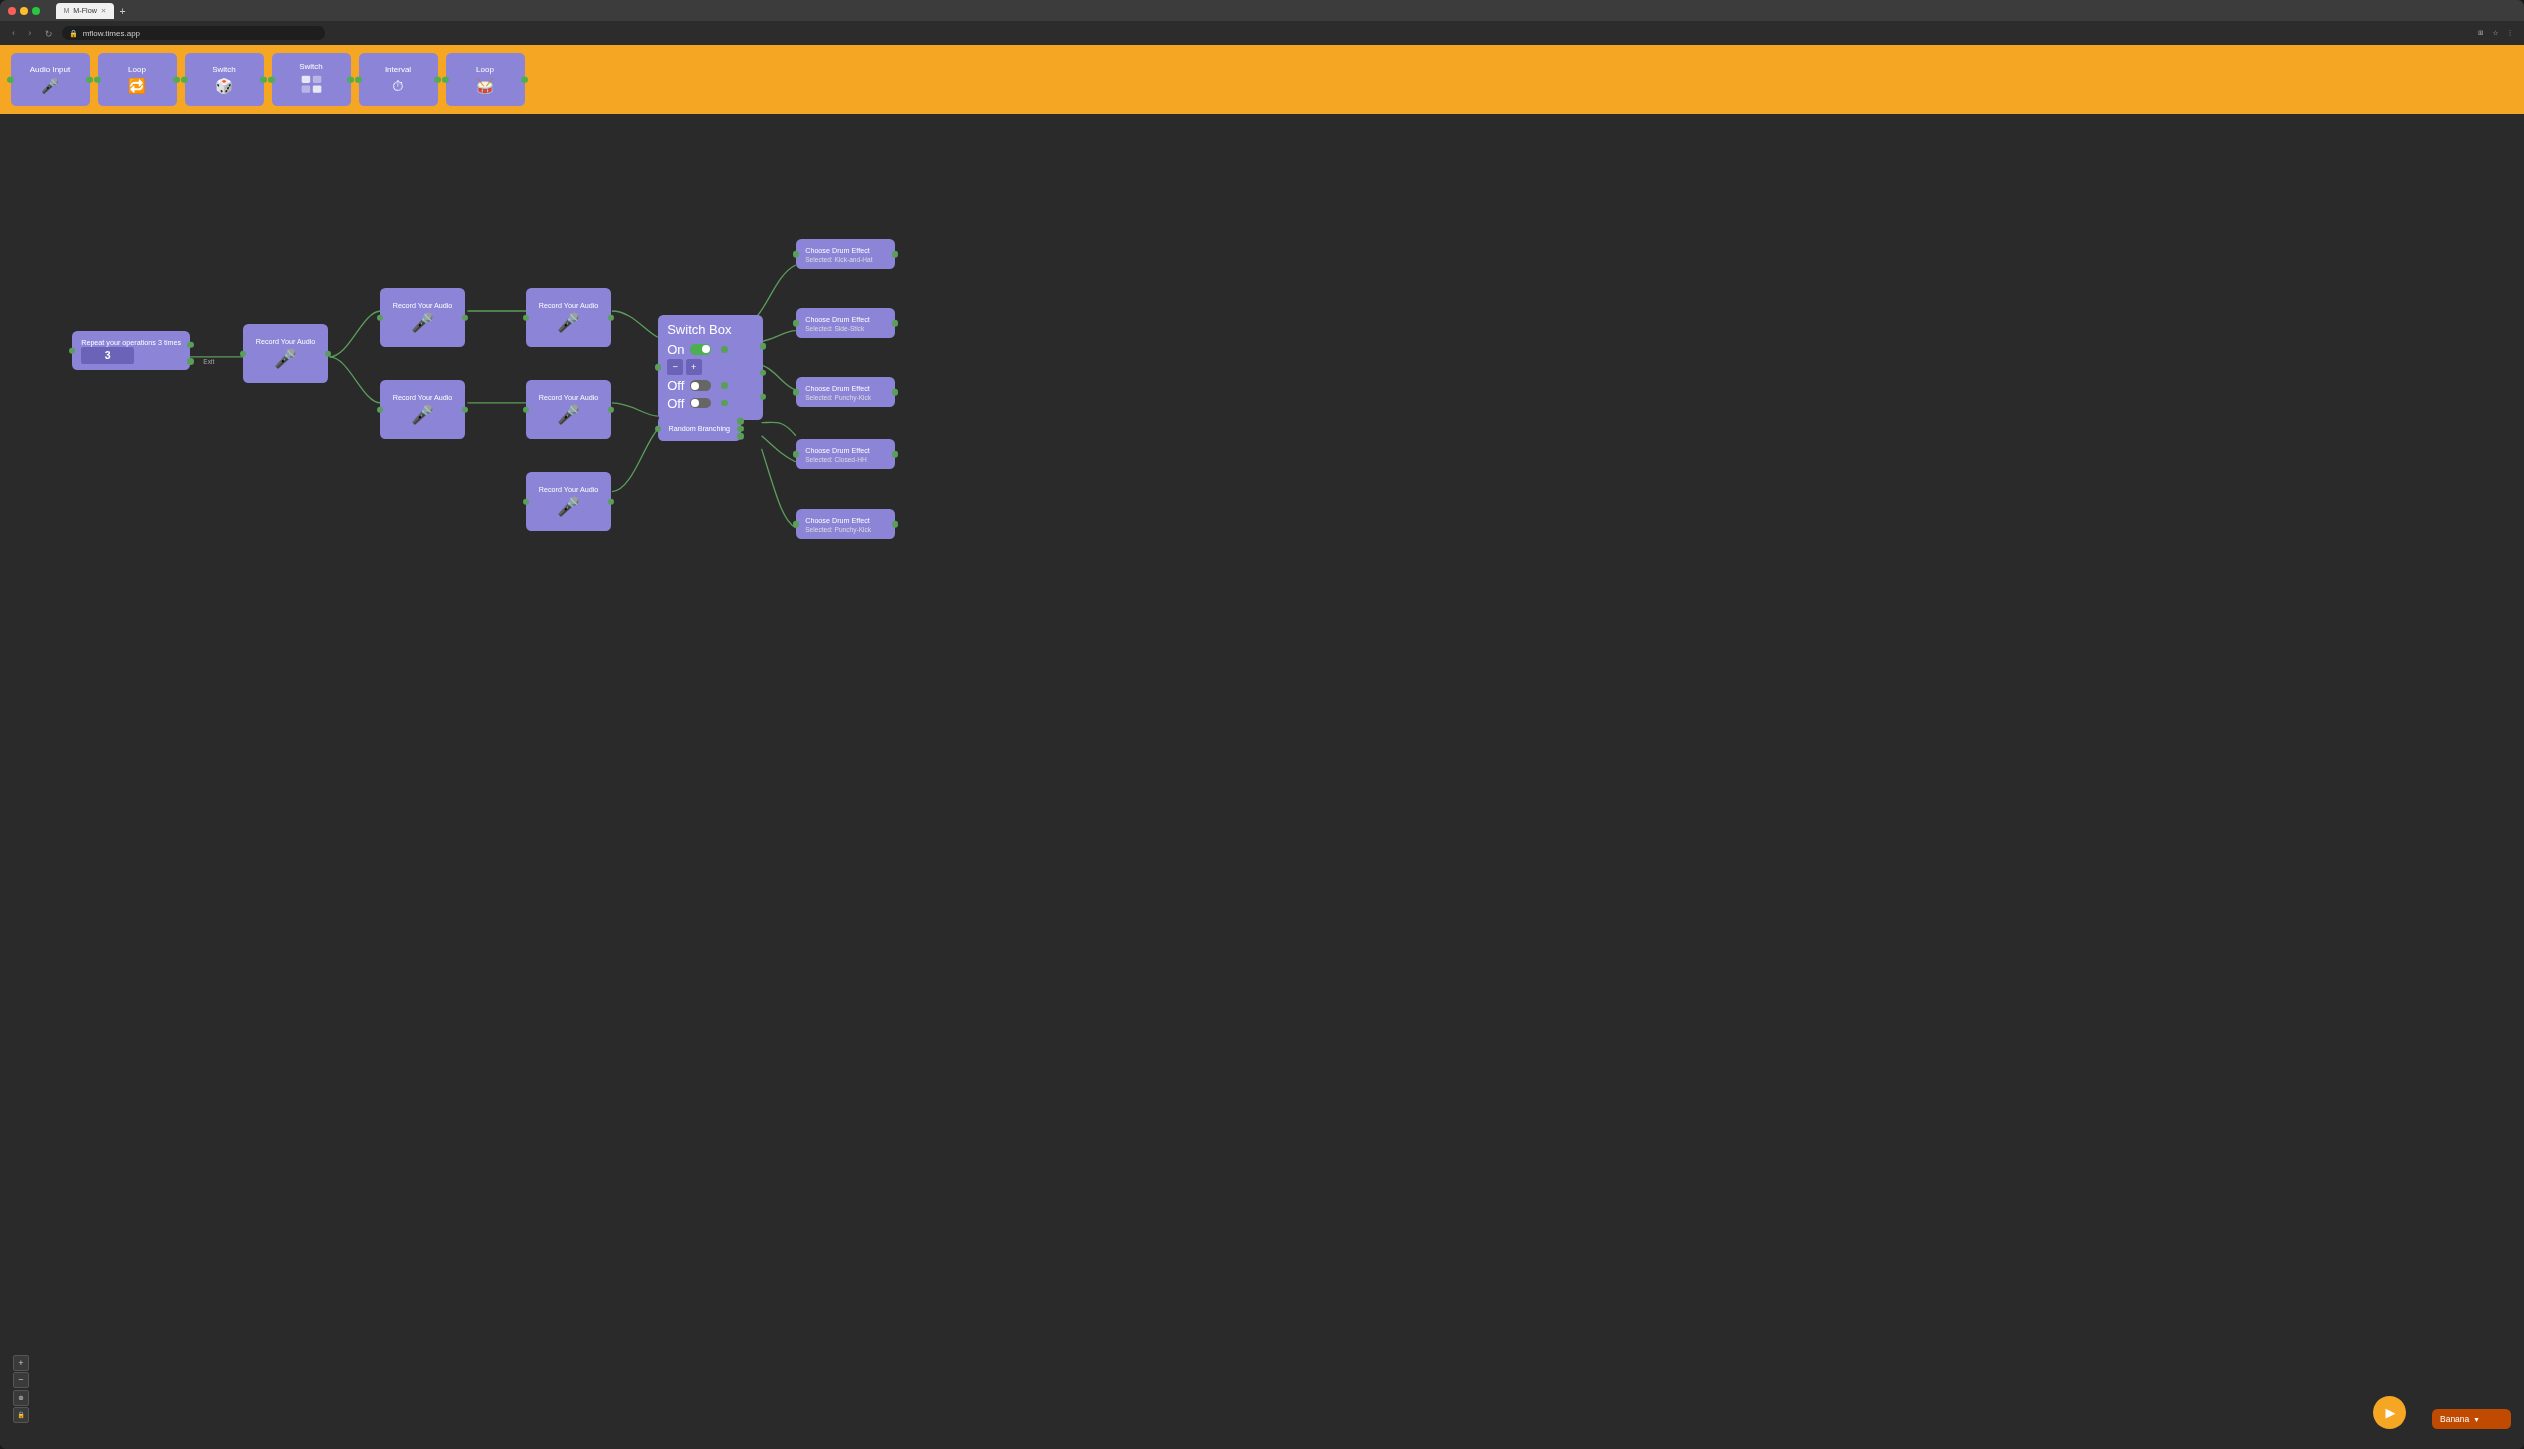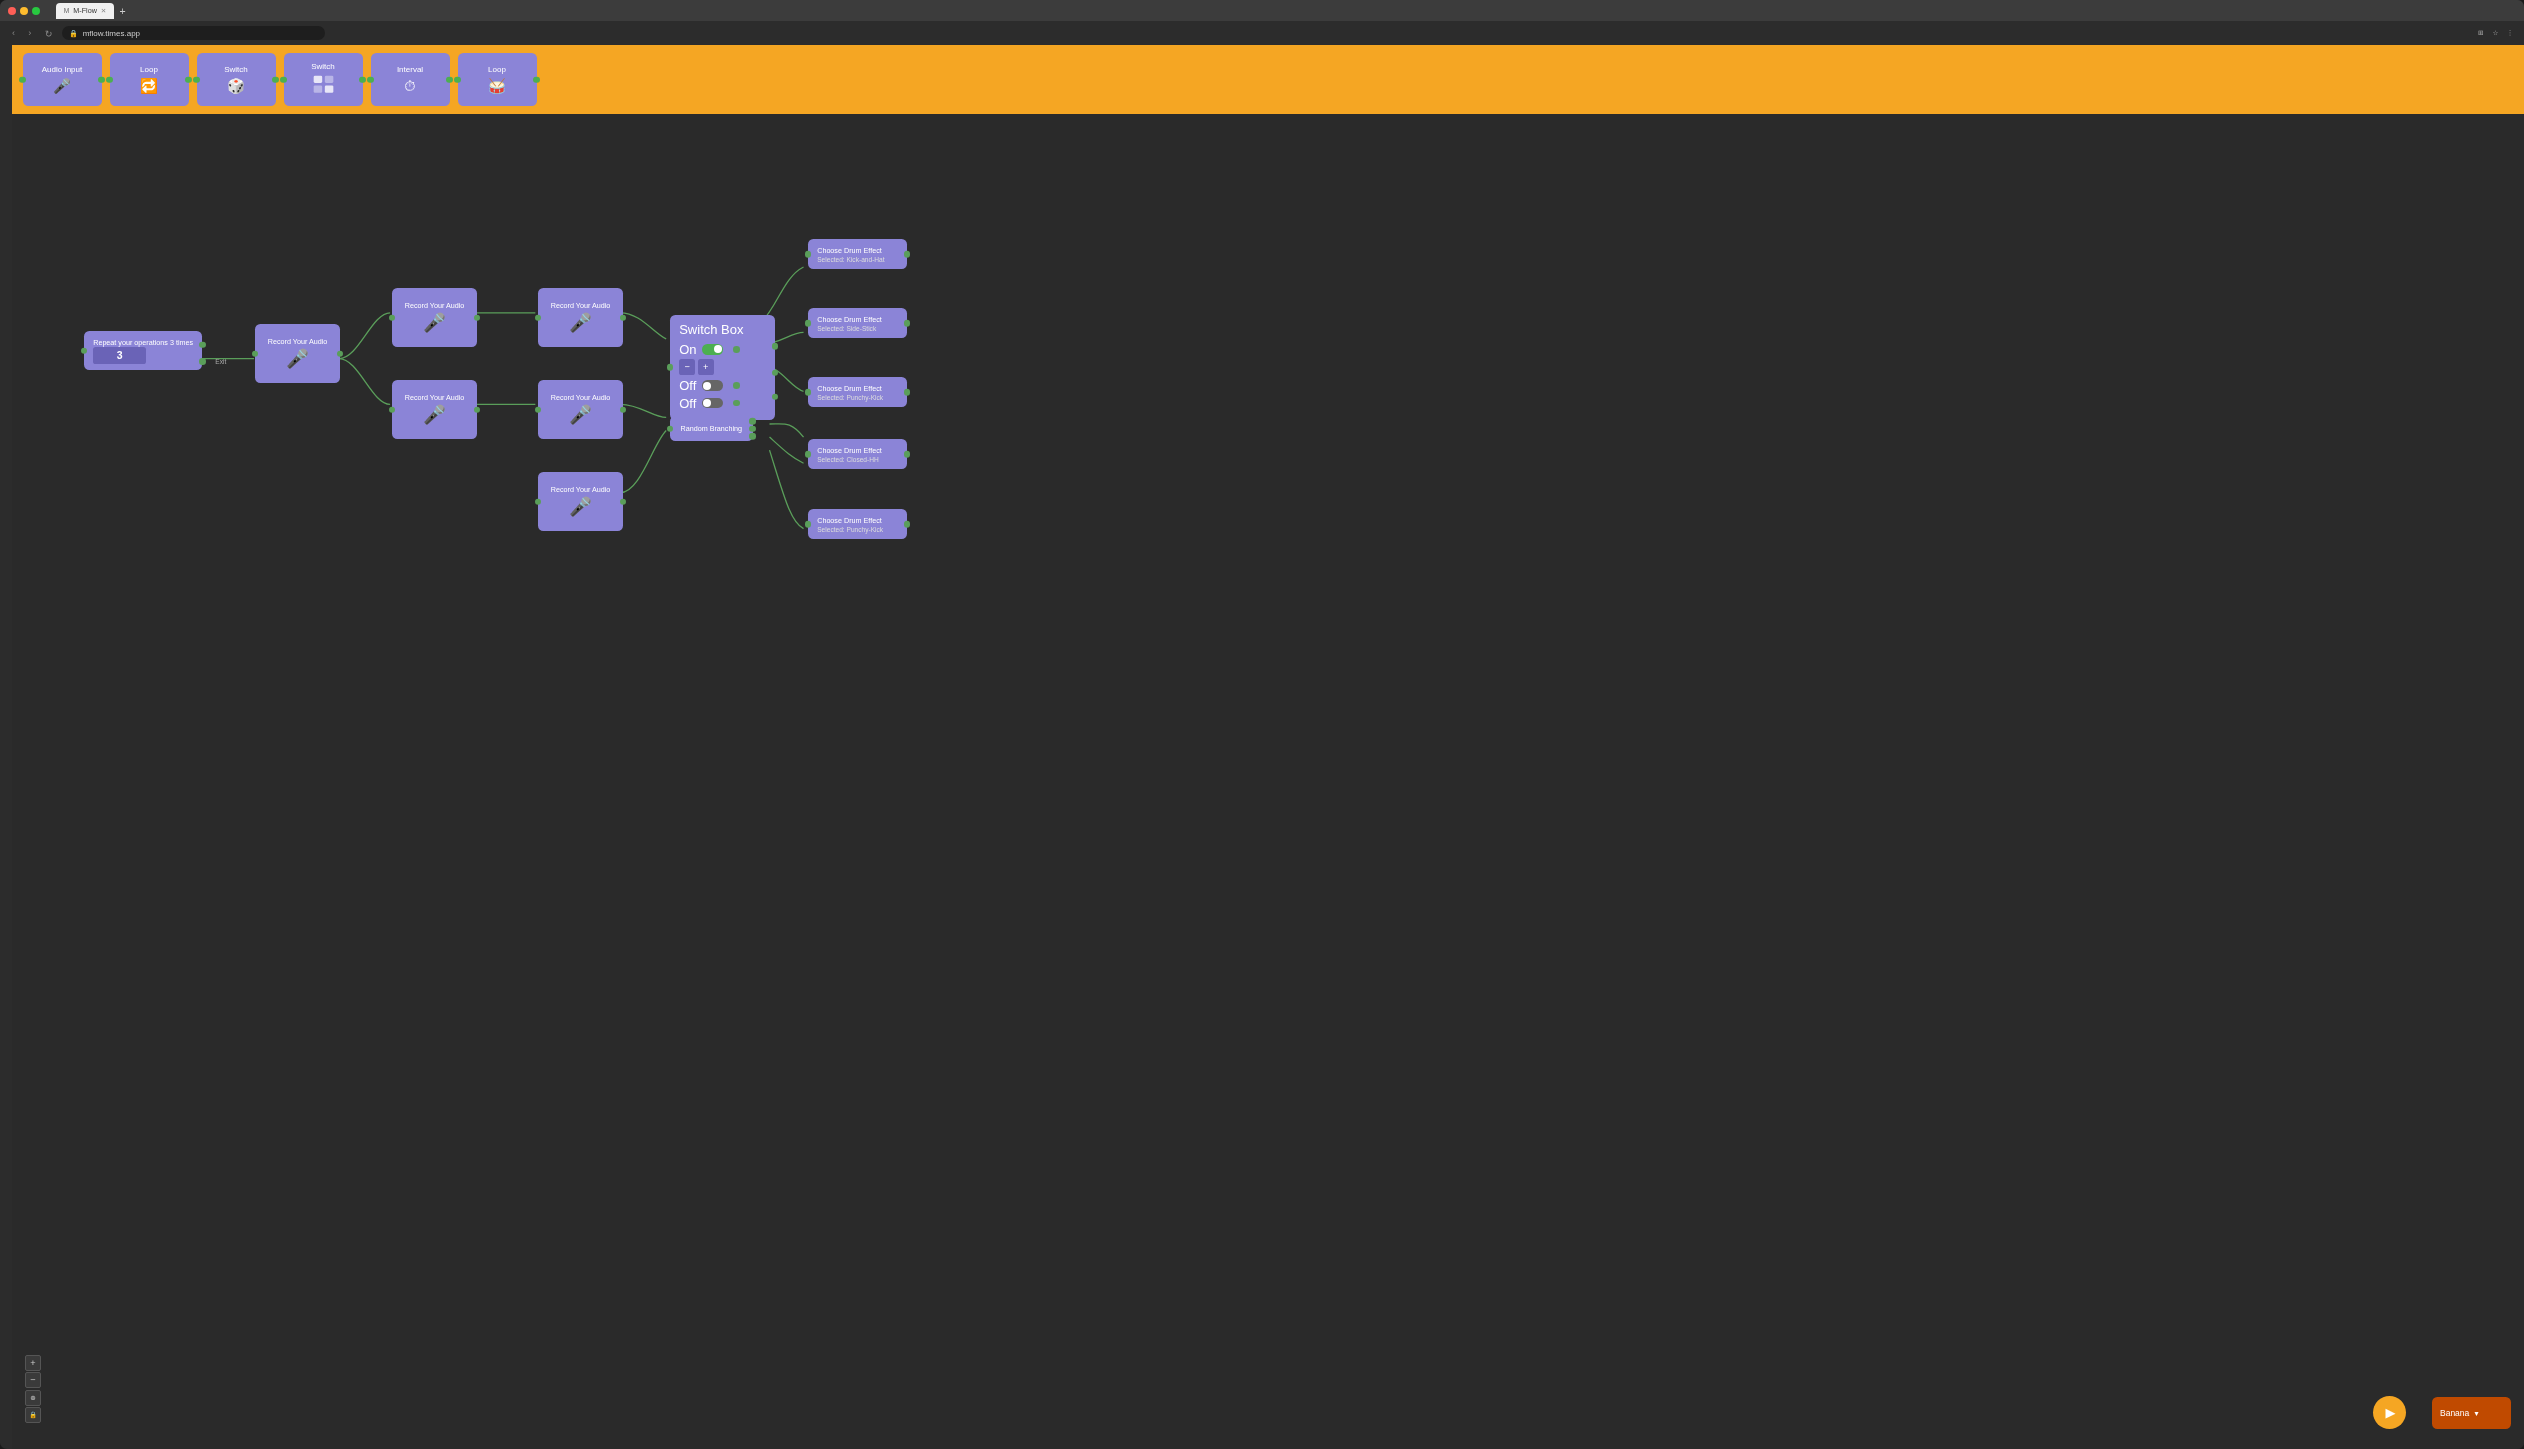--- a/index.html
+++ b/index.html
@@ -98,21 +98,20 @@
       font-size: 6.6px;
       color: #aaa;
     }
 
     
     .app-container {
       flex: 1;
       display: flex;
       flex-direction: column;
       overflow: hidden;
-      padding-left: 12px;
     }
 
     
     .toolbar {
       background: #f5a623;
       padding: 8px 10.5px;
       display: flex;
       gap: 8px;
       align-items: center;
       flex-shrink: 0;
@@ -349,21 +348,21 @@
     .play-icon { color: white; font-size: 13px; margin-left: 2px; }
 
     
     .banana-dropdown {
       position: absolute;
       bottom: 20px;
       right: 13px;
       background: #c04a00;
       border-radius: 5.3px;
       padding: 0 8px;
-      height: 32px;
+      height: 20px;
       display: flex;
       align-items: center;
       gap: 5.3px;
       cursor: pointer;
       z-index: 20;
       min-width: 79px;
     }
     .banana-label { color: white; font-size: 8.5px; font-weight: 500; }
     .banana-arrow { color: white; font-size: 8px; }
 

